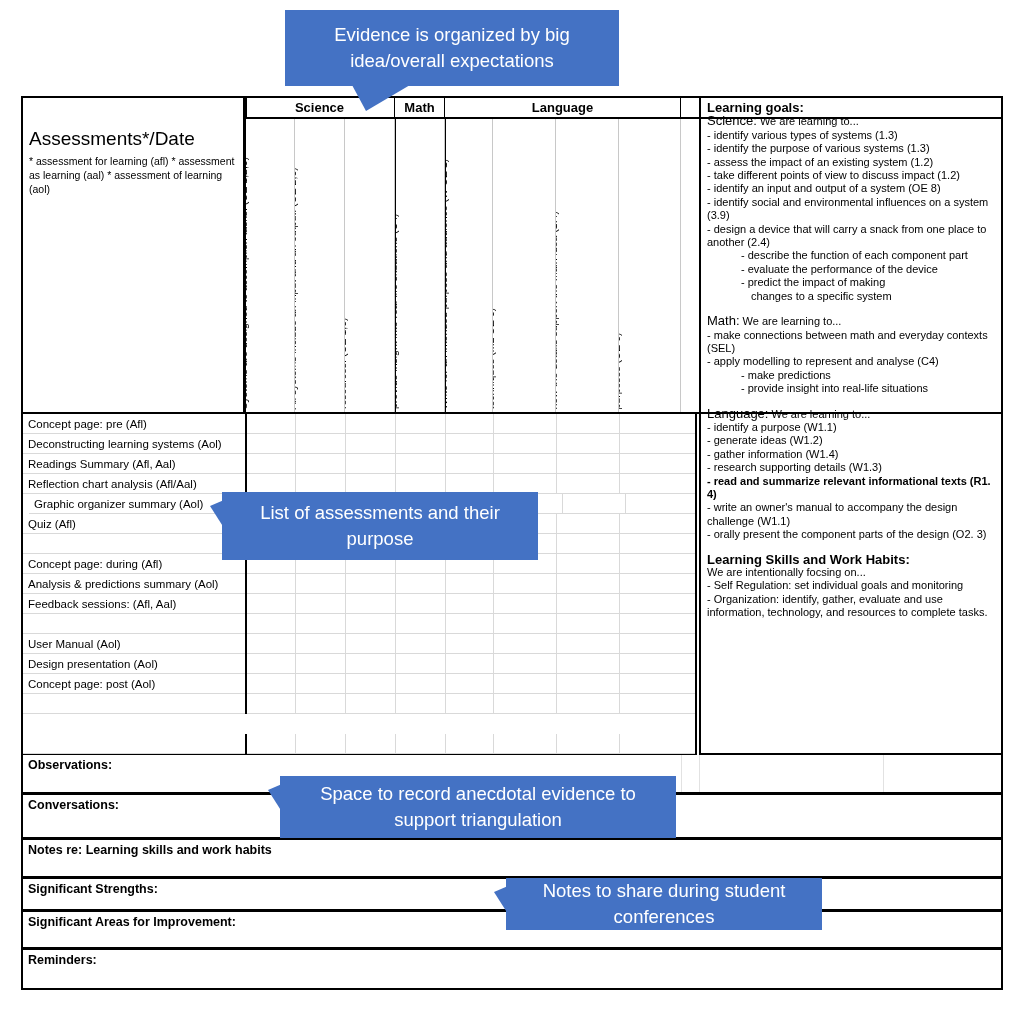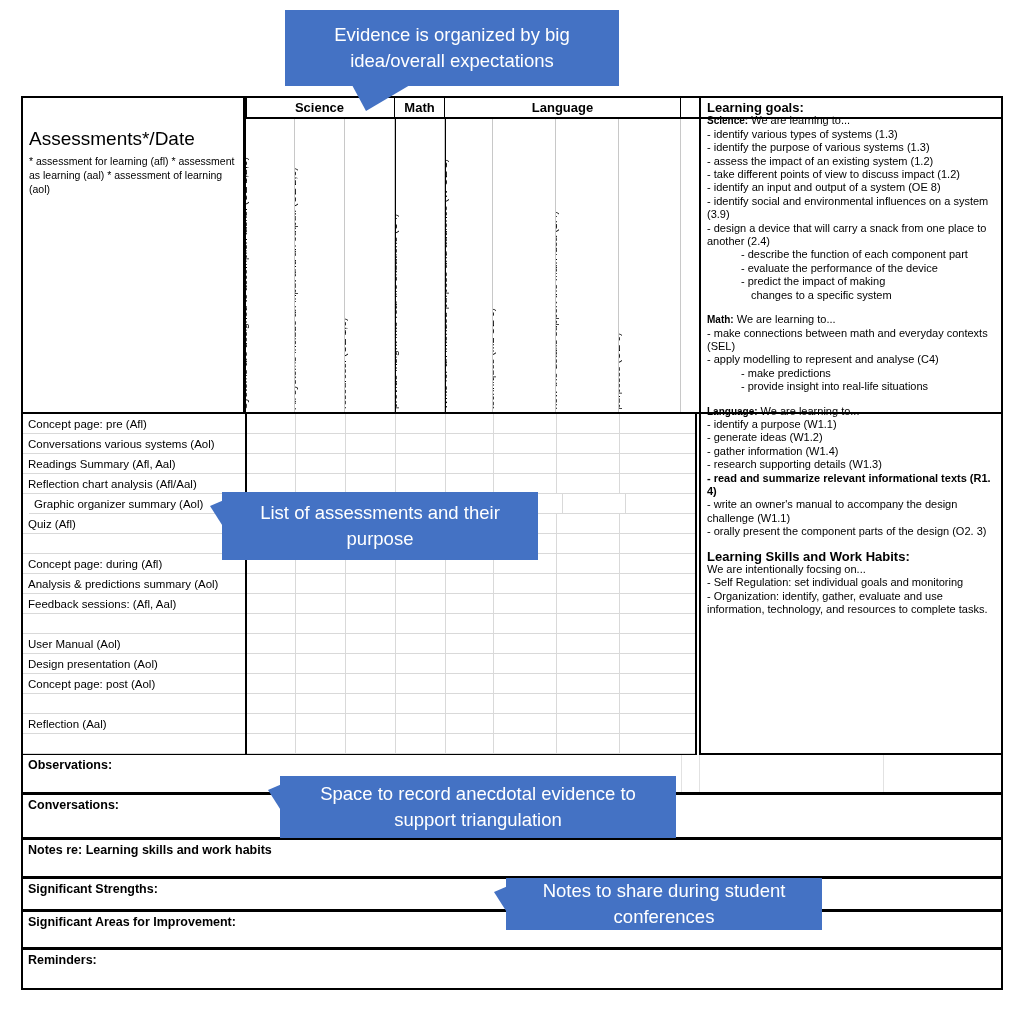--- a/index.html
+++ b/index.html
@@ -113,21 +113,21 @@
   #goals {
     position: absolute; left: 676px; top: 0; width: 304px; height: 657px;
     border-left: 2px solid #000; border-bottom: 2px solid #000;
     box-sizing: border-box;
     padding: 3px 5px 0 6px;
     font-size: 11px;
     line-height: 13.4px;
     overflow: hidden;
   }
   #goals .h { font-weight: bold; font-size: 13px; }
-  #goals .sub { font-weight: bold; font-size: 10px; }
+  #goals .sub { font-weight: normal; font-size: 13px; }
   #goals .ln { white-space: pre-wrap; }
   #goals .ind1 { padding-left: 34px; }
   #goals .ind2 { padding-left: 44px; }
   #goals .gap { height: 11px; }
   #goals .b { font-weight: bold; }
 
   
   .brow {
     position: absolute; left: 0; width: 980px;
     box-sizing: border-box;
@@ -216,21 +216,21 @@
         <div class="namesep" style="left: 222px;"></div>
         <div class="cellsep" style="left: 272px;"></div>
         <div class="cellsep" style="left: 322px;"></div>
         <div class="cellsep" style="left: 372px;"></div>
         <div class="cellsep" style="left: 422px;"></div>
         <div class="cellsep" style="left: 470px;"></div>
         <div class="cellsep" style="left: 533px;"></div>
         <div class="cellsep" style="left: 596px;"></div>
       </div>
       <div class="arow" style="top: 20px;">
-        <div class="lbl">Conversations various systems (Aol)</div>
+        <div class="lbl">Deconstructing learning systems (Aol)</div>
         <div class="namesep" style="left: 222px;"></div>
         <div class="cellsep" style="left: 272px;"></div>
         <div class="cellsep" style="left: 322px;"></div>
         <div class="cellsep" style="left: 372px;"></div>
         <div class="cellsep" style="left: 422px;"></div>
         <div class="cellsep" style="left: 470px;"></div>
         <div class="cellsep" style="left: 533px;"></div>
         <div class="cellsep" style="left: 596px;"></div>
       </div>
       <div class="arow" style="top: 40px;">
@@ -360,31 +360,20 @@
         <div class="cellsep" style="left: 272px;"></div>
         <div class="cellsep" style="left: 322px;"></div>
         <div class="cellsep" style="left: 372px;"></div>
         <div class="cellsep" style="left: 422px;"></div>
         <div class="cellsep" style="left: 470px;"></div>
         <div class="cellsep" style="left: 533px;"></div>
         <div class="cellsep" style="left: 596px;"></div>
       </div>
       <div class="arow" style="top: 280px;">
         <div class="lbl"></div>
-        <div class="namesep" style="left: 222px;"></div>
-        <div class="cellsep" style="left: 272px;"></div>
-        <div class="cellsep" style="left: 322px;"></div>
-        <div class="cellsep" style="left: 372px;"></div>
-        <div class="cellsep" style="left: 422px;"></div>
-        <div class="cellsep" style="left: 470px;"></div>
-        <div class="cellsep" style="left: 533px;"></div>
-        <div class="cellsep" style="left: 596px;"></div>
-      </div>
-      <div class="arow" style="top: 300px;">
-        <div class="lbl">Reflection (Aal)</div>
         <div class="namesep" style="left: 222px;"></div>
         <div class="cellsep" style="left: 272px;"></div>
         <div class="cellsep" style="left: 322px;"></div>
         <div class="cellsep" style="left: 372px;"></div>
         <div class="cellsep" style="left: 422px;"></div>
         <div class="cellsep" style="left: 470px;"></div>
         <div class="cellsep" style="left: 533px;"></div>
         <div class="cellsep" style="left: 596px;"></div>
       </div>
       <div class="arow" style="top: 320px;">

